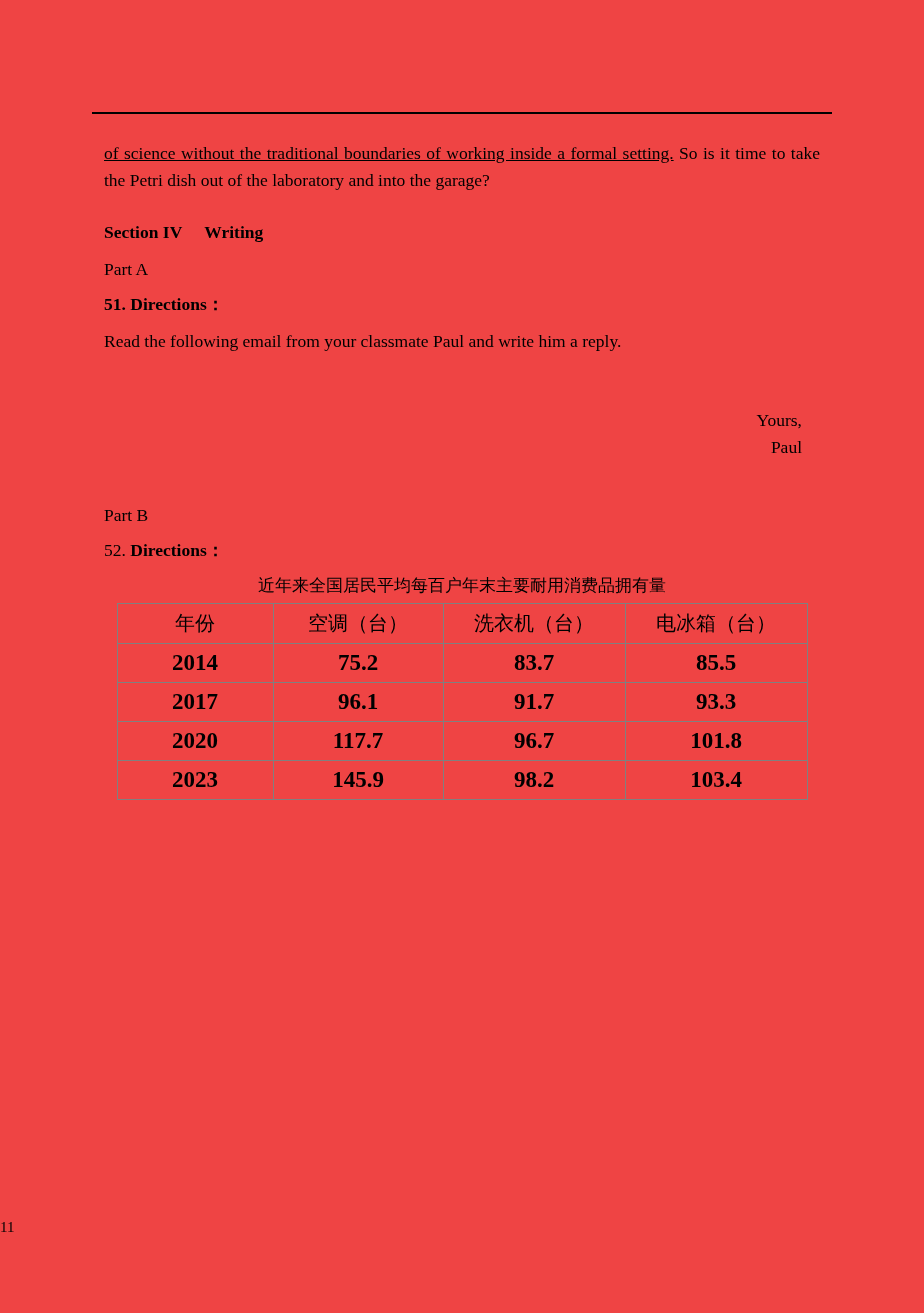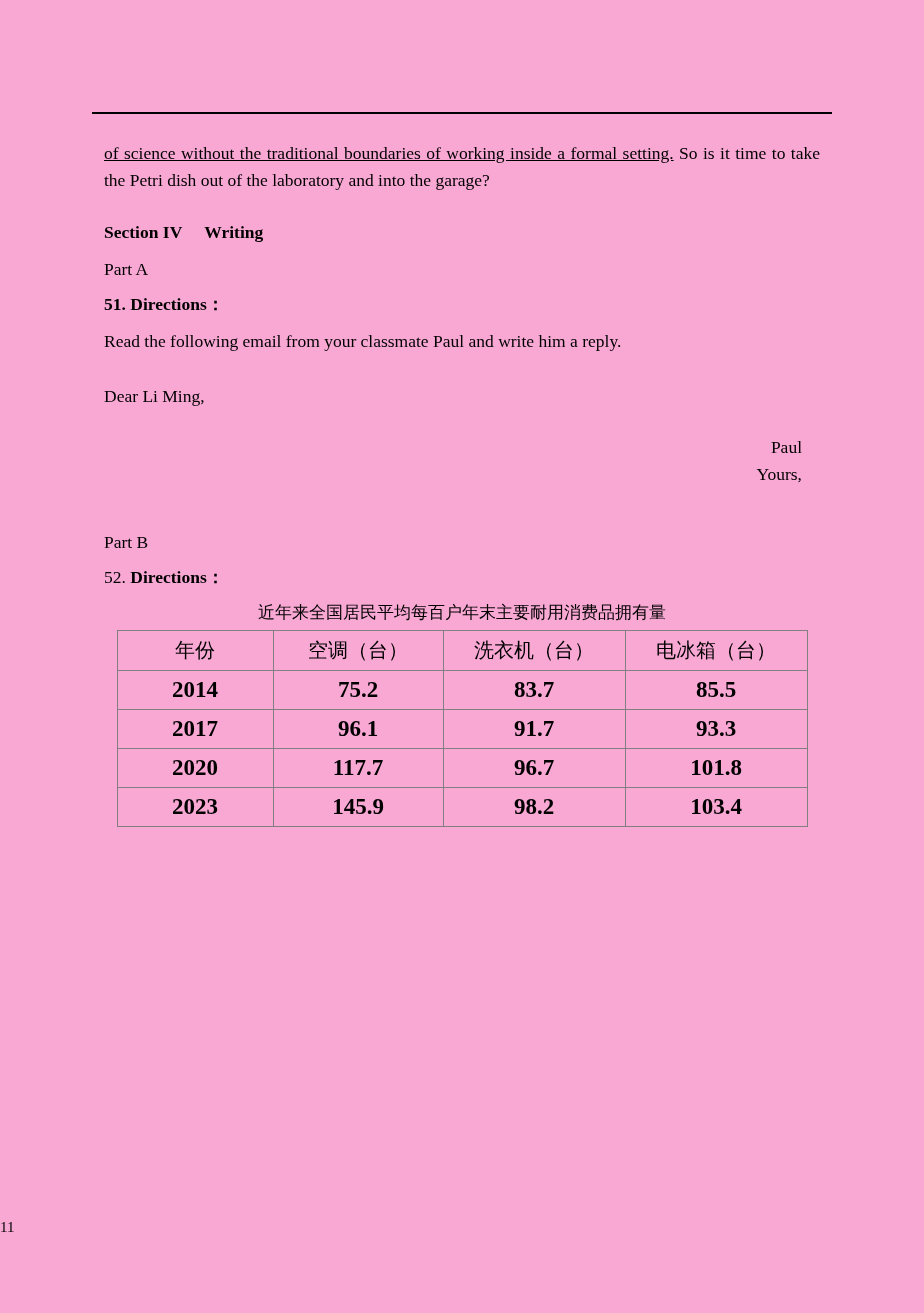--- a/index.html
+++ b/index.html
@@ -9,21 +9,21 @@
   }
   body {
     font-family: "Liberation Serif", serif;
     color: #000000;
   }
   .page {
     position: relative;
     width: 924px;
     height: 1313px;
     margin: 0 auto;
-    background: #f9a8d4;
+    background: #ef4444;
     overflow: hidden;
   }
   .content {
     position: absolute;
     left: 104px;
     top: 0;
     width: 716px;
   }
   .top-rule {
     position: absolute;
@@ -154,29 +154,28 @@
     <div class="spacer-12"></div>
 
     <p class="directions"><b>51.</b><b> </b><b>Directions：</b></p>
 
     <div class="spacer-12"></div>
 
     <p class="para">Read the following email from your classmate Paul and write him a reply.</p>
 
     <div class="spacer-28"></div>
 
-    <p class="para">Dear Li Ming,</p>
-
-    <div class="spacer-12"></div>
-
-
-    <div class="spacer-12"></div>
-
+
+    <div class="spacer-12"></div>
+
+
+    <div class="spacer-12"></div>
+
+    <p class="signoff">Yours,</p>
     <p class="signoff">Paul</p>
-    <p class="signoff">Yours,</p>
 
     <div class="spacer-44"></div>
 
     <p class="part-label">Part B</p>
 
     <div class="spacer-12"></div>
 
     <p class="directions"><span class="no-bold-num">52.</span><span> </span><b>Directions：</b></p>
 
     <div class="spacer-12"></div>

